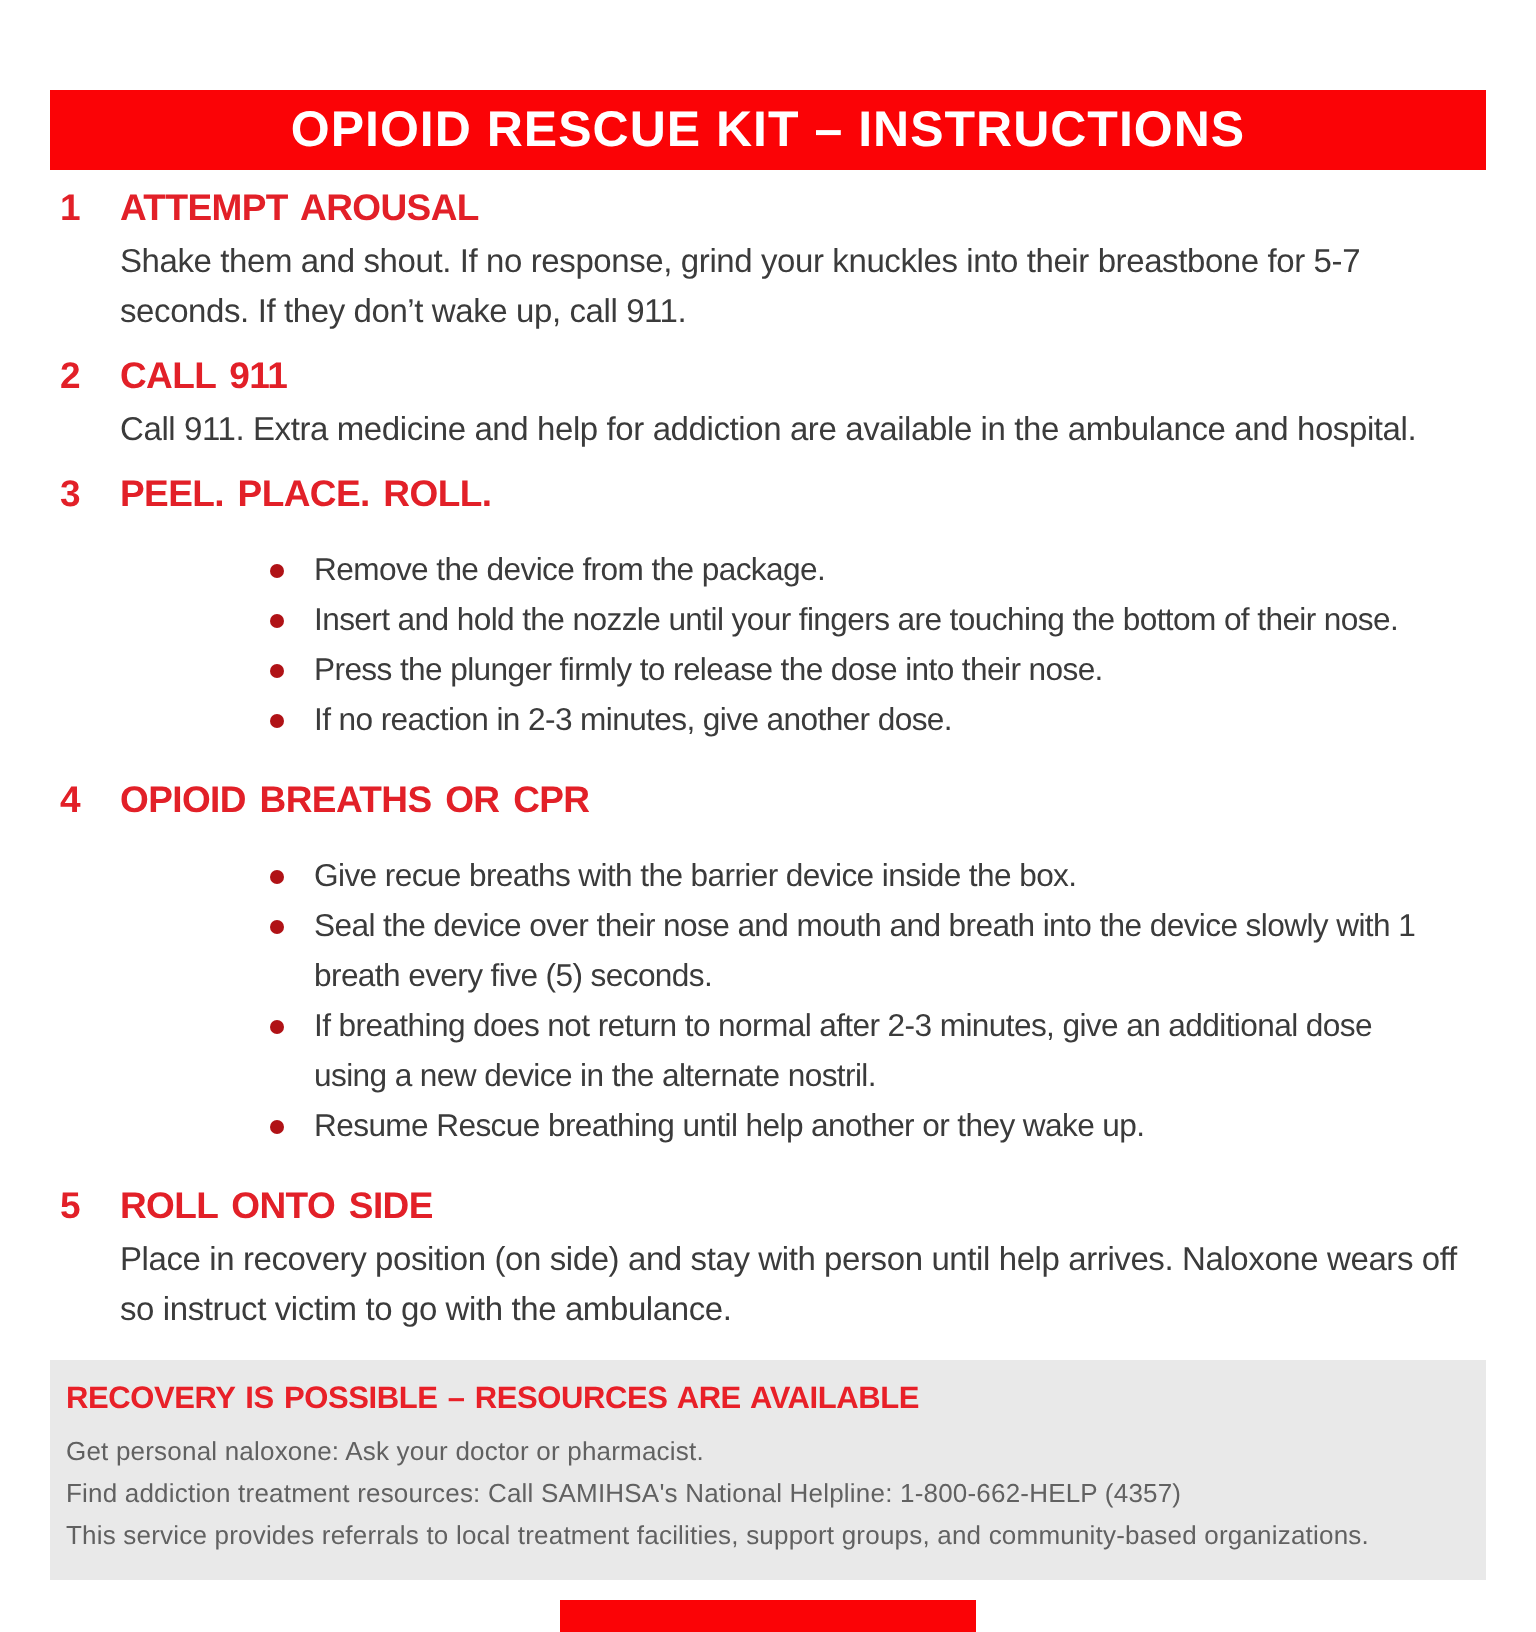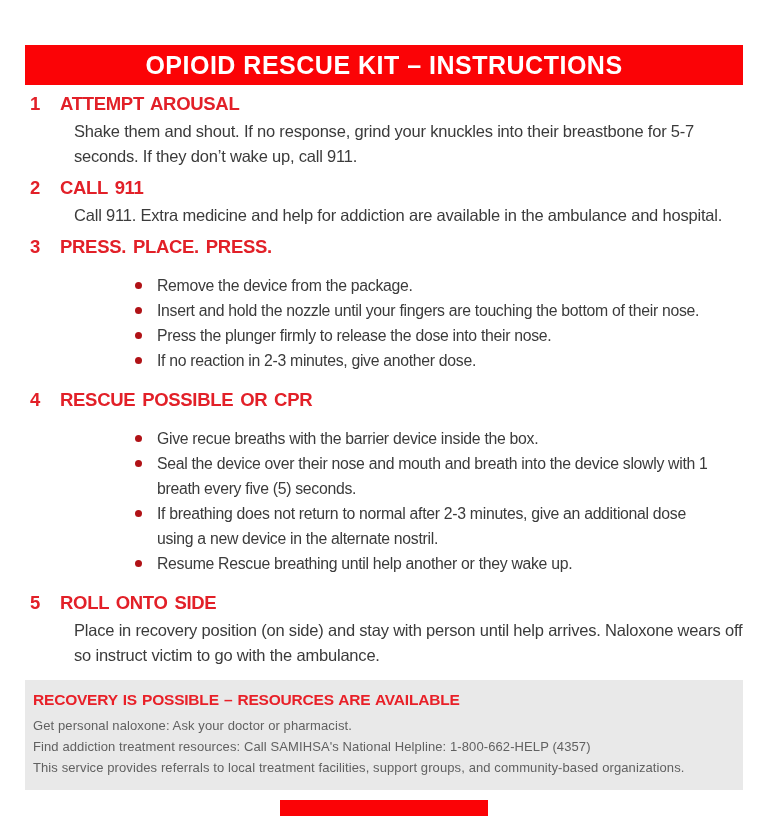--- a/index.html
+++ b/index.html
@@ -43,21 +43,21 @@
     width: 30px;
     flex: 0 0 30px;
   }
   .sec-head h2 {
     font-size: 18.5px;
     font-weight: 700;
     word-spacing: 2px;
     text-align: center;
   }
   .body-para {
-    margin-left: 44px;
+    margin-left: 30px;
     width: 685px;
     font-size: 16.5px;
     line-height: 25px;
     letter-spacing: -0.2px;
     color: #3B3B3B;
   }
   ul.bullets {
     list-style: none;
     margin: 17px;
   }
@@ -135,21 +135,21 @@
       <div class="sec-head">
         <span class="num">2</span>
         <h2>CALL 911</h2>
       </div>
       <p class="body-para">Call 911. Extra medicine and help for addiction are available in the ambulance and hospital.</p>
     </section>
 
     <section>
       <div class="sec-head">
         <span class="num">3</span>
-        <h2>PRESS. PLACE. PRESS.</h2>
+        <h2>PEEL. PLACE. ROLL.</h2>
       </div>
       <ul class="bullets">
         <li>
             <span class="dot"></span>
             <span class="bullet-text">Remove the device from the package.</span>
           </li>
         <li>
             <span class="dot"></span>
             <span class="bullet-text">Insert and hold the nozzle until your fingers are touching the bottom of their nose.</span>
           </li>
@@ -160,21 +160,21 @@
         <li>
             <span class="dot"></span>
             <span class="bullet-text">If no reaction in 2-3 minutes, give another dose.</span>
           </li>
       </ul>
     </section>
 
     <section>
       <div class="sec-head">
         <span class="num">4</span>
-        <h2>RESCUE POSSIBLE OR CPR</h2>
+        <h2>OPIOID BREATHS OR CPR</h2>
       </div>
       <ul class="bullets">
         <li>
             <span class="dot"></span>
             <span class="bullet-text">Give recue breaths with the barrier device inside the box.</span>
           </li>
         <li>
             <span class="dot"></span>
             <span class="bullet-text">Seal the device over their nose and mouth and breath into the device slowly with 1 breath every five (5) seconds.</span>
           </li>

